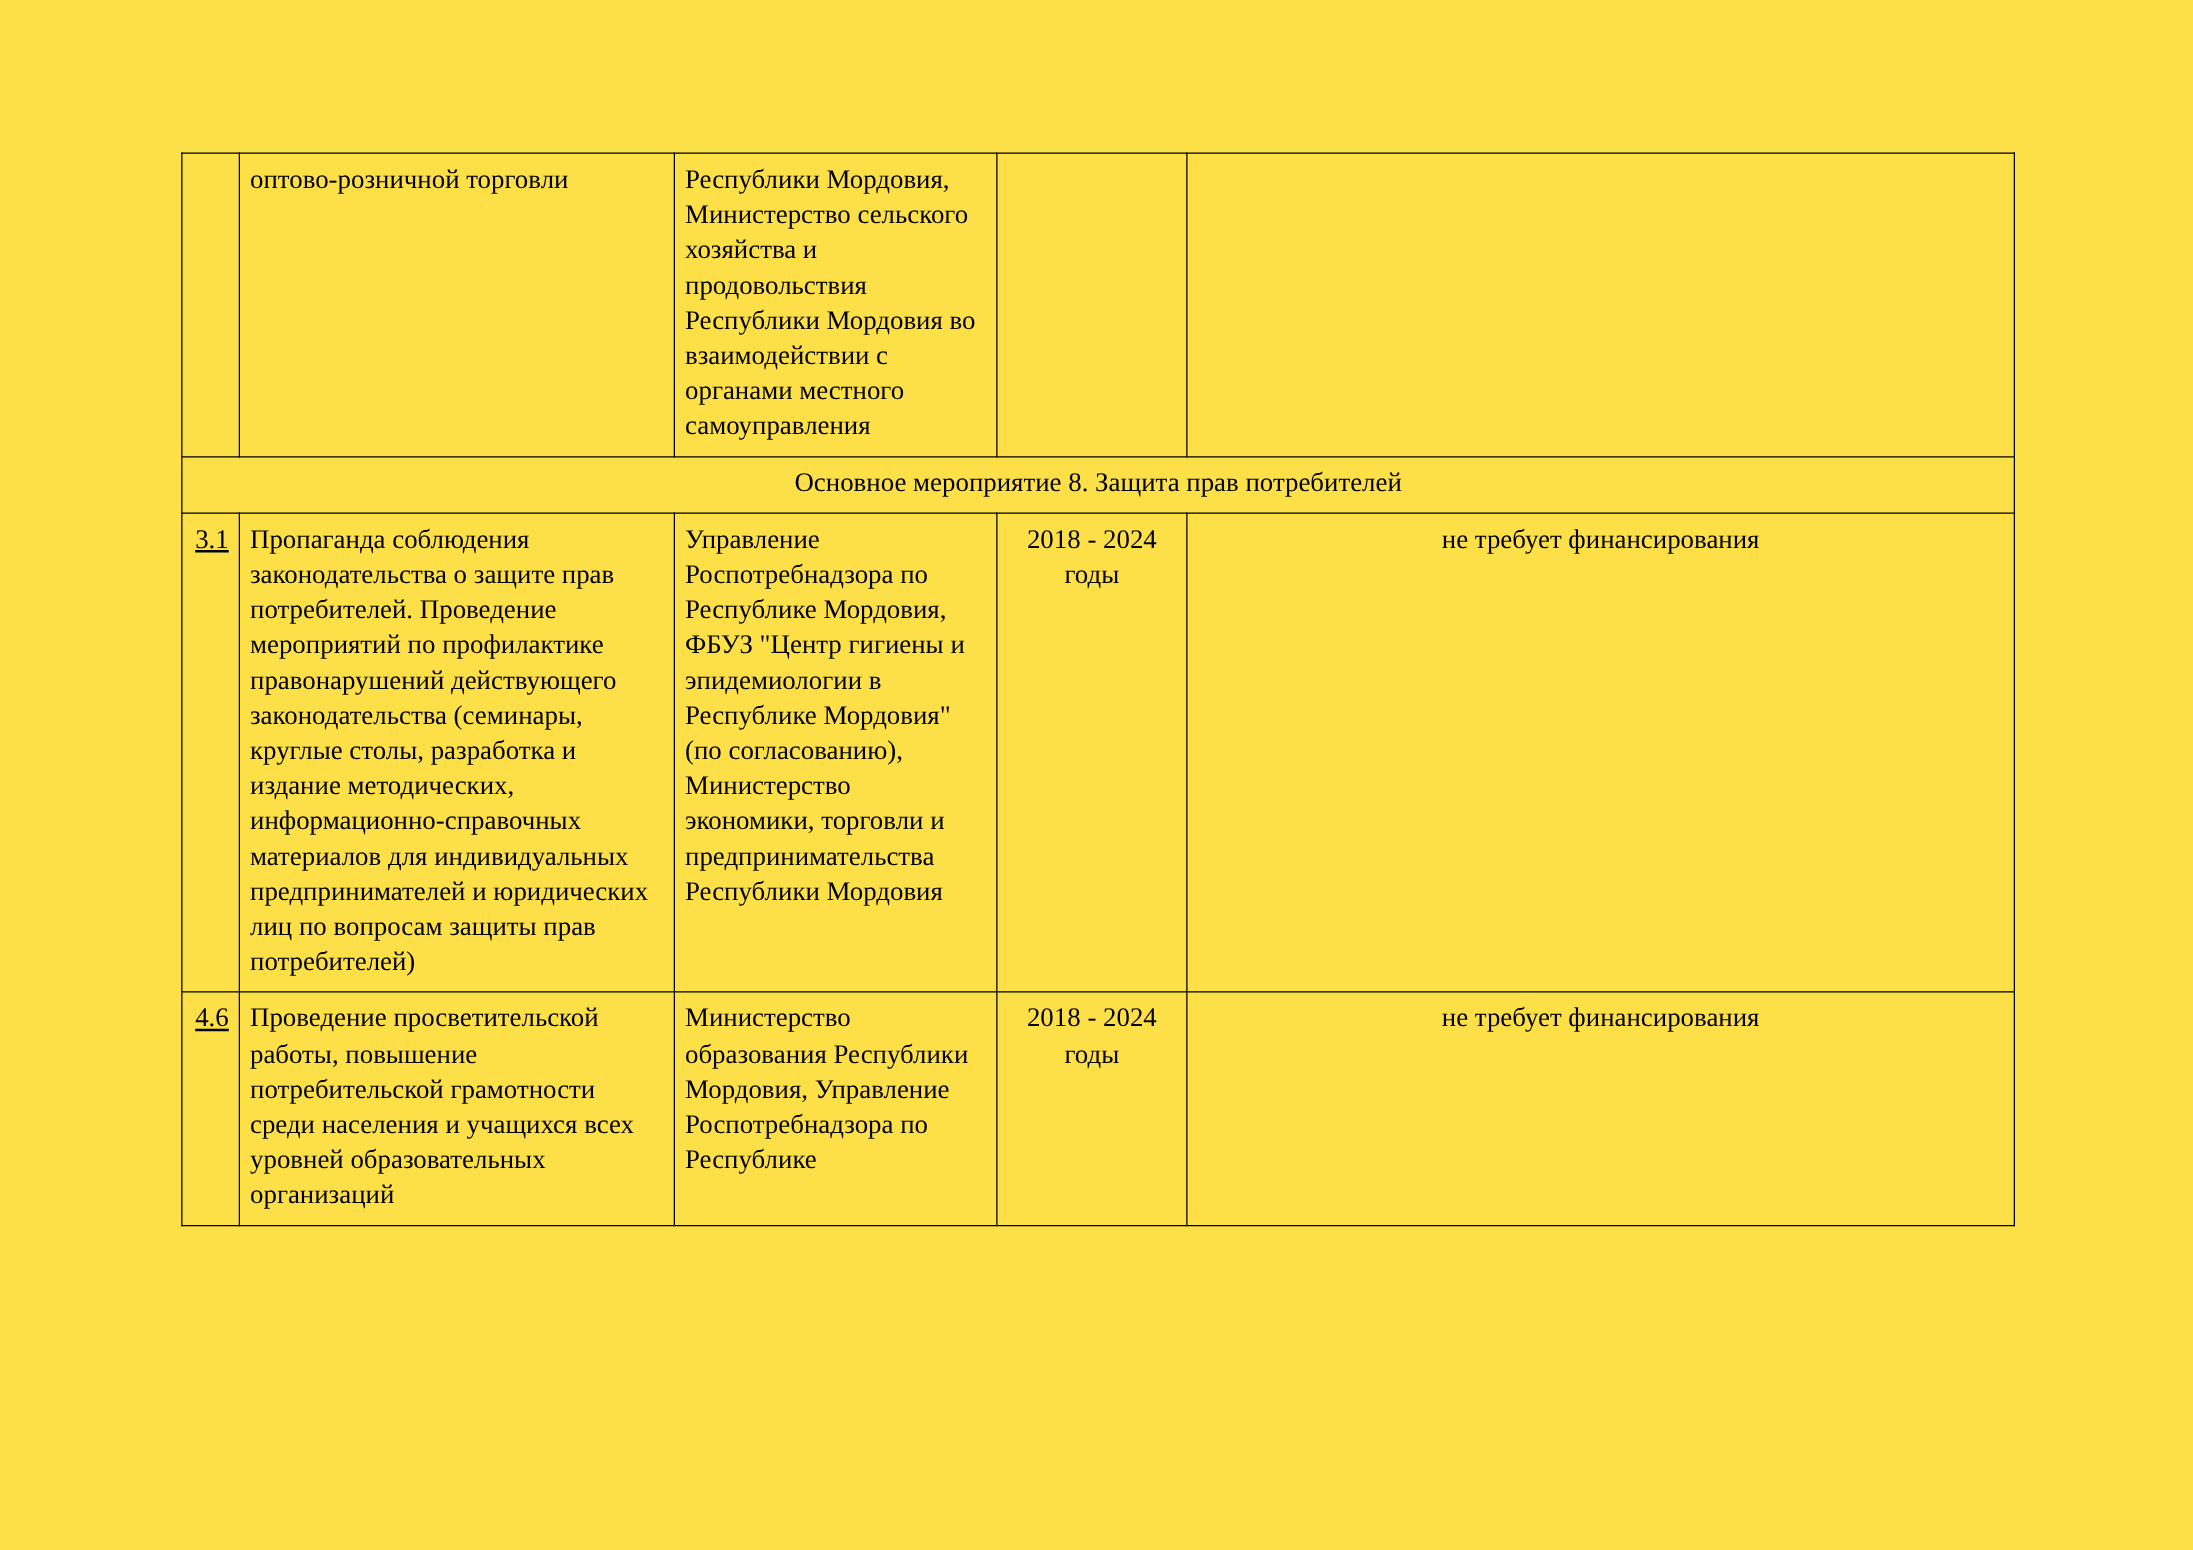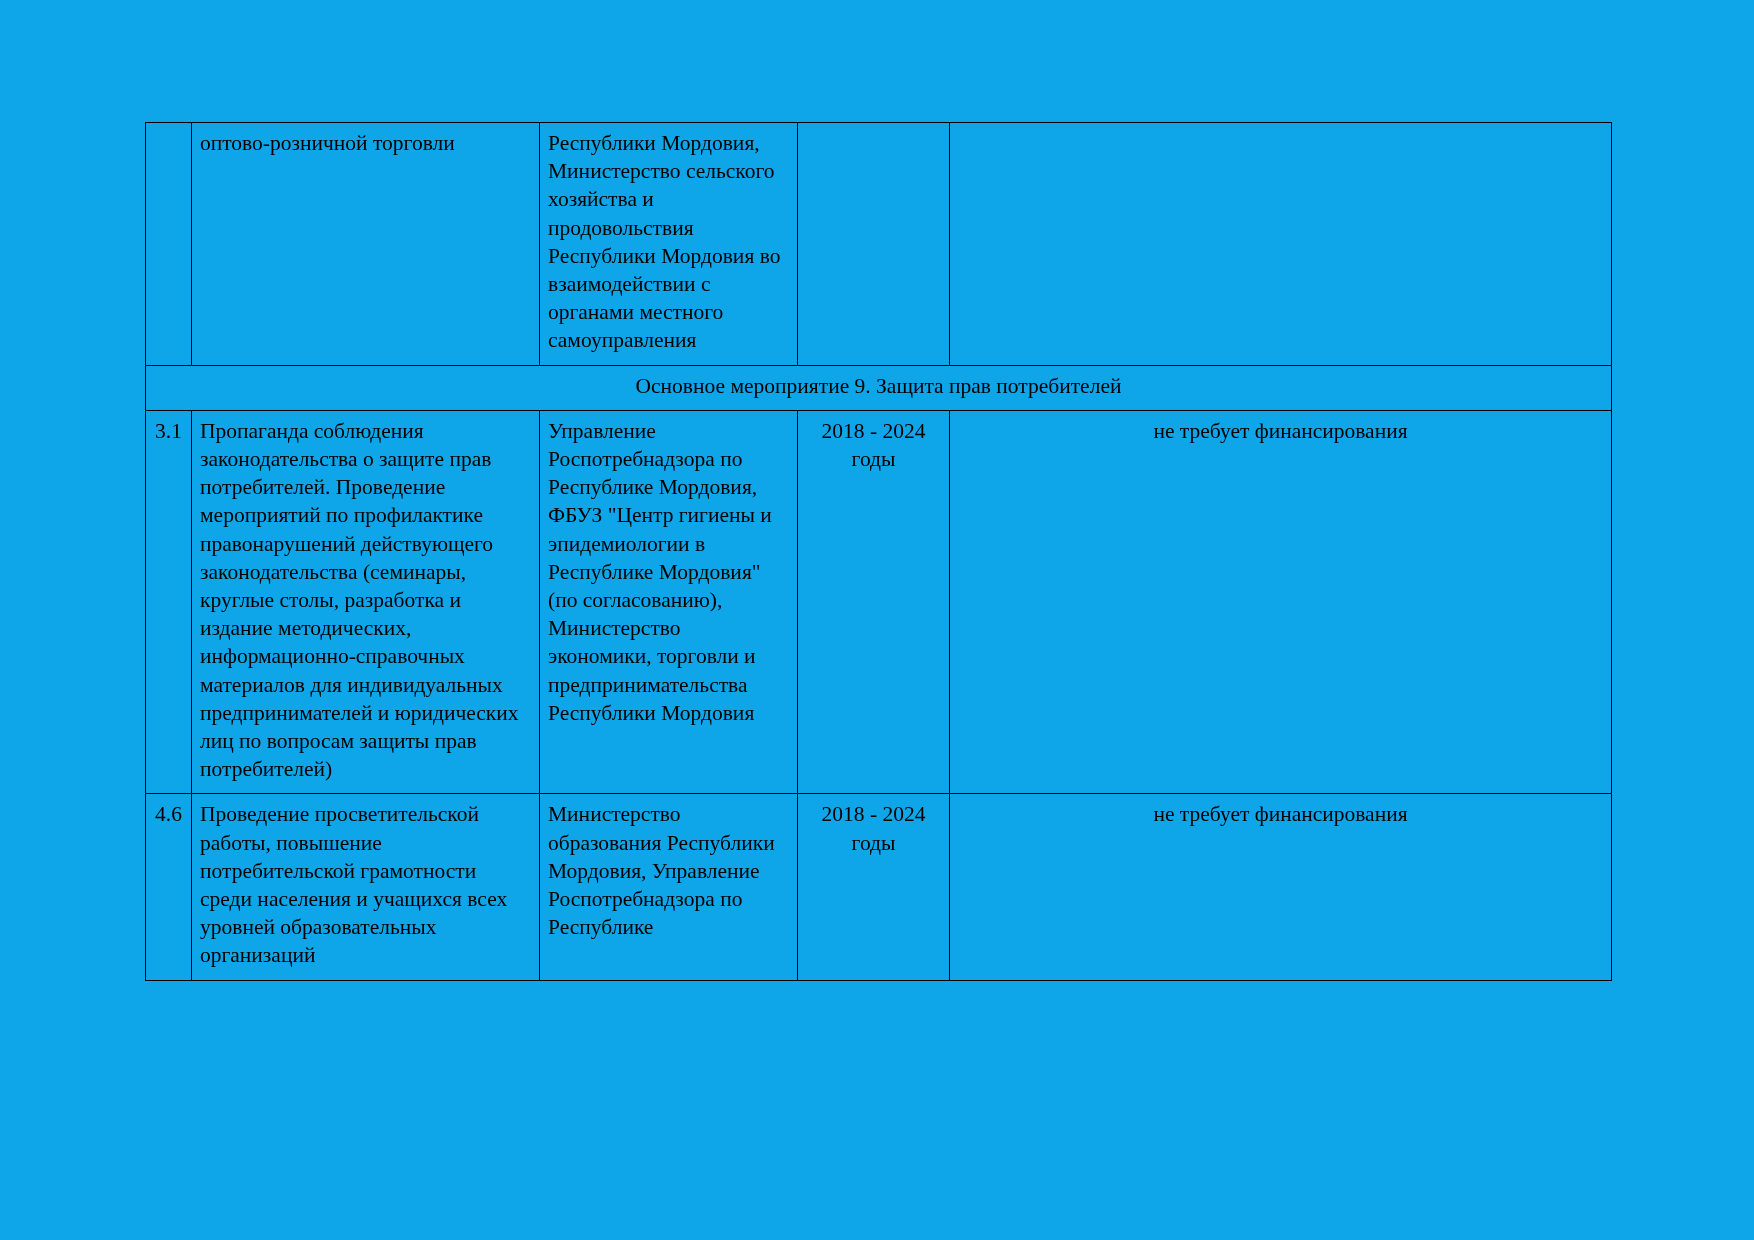--- a/index.html
+++ b/index.html
@@ -11,21 +11,21 @@
     width: 1754px;
     height: 1240px;
     font-family: "Liberation Serif", serif;
     color: #000000;
     overflow: hidden;
   }
   .page {
     position: relative;
     width: 1754px;
     height: 1240px;
-    background: #0ea5e9;
+    background: #fde047;
     box-sizing: border-box;
   }
   .table-wrap {
     position: absolute;
     left: 145px;
     top: 122px;
     width: 1466px;
   }
   table.doc-table {
     border-collapse: collapse;
@@ -40,23 +40,24 @@
     line-height: 28.2px;
     font-family: "Liberation Serif", serif;
   }
   col.c-num { width: 46px; }
   col.c-act { width: 348px; }
   col.c-org { width: 258px; }
   col.c-term { width: 152px; }
   col.c-fin { width: 662px; }
 
   td.num {
-    text-align: center;
+    text-align: right;
     padding-left: 2px;
     padding-right: 2px;
+    text-decoration: underline;
   }
   td.term {
     text-align: center;
   }
   td.fin {
     text-align: center;
     margin-top: 24px;
   }
   td.section-row {
     text-align: center;
@@ -96,21 +97,21 @@
             </td>
           <td class="term">
               <span class="cell-text"></span>
             </td>
           <td class="fin">
               <span class="cell-text"></span>
             </td>
         </tr>
         <tr>
           <td class="section-row" colspan="5">
-              <span class="cell-text">Основное мероприятие 9. Защита прав потребителей</span>
+              <span class="cell-text">Основное мероприятие 8. Защита прав потребителей</span>
             </td>
         </tr>
         <tr>
           <td class="num">
               <span class="cell-text">3.1</span>
             </td>
           <td class="activity">
               <span class="cell-text">Пропаганда соблюдения законодательства о защите прав потребителей. Проведение мероприятий по профилактике правонарушений действующего законодательства (семинары, круглые столы, разработка и издание методических, информационно-справочных материалов для индивидуальных предпринимателей и юридических лиц по вопросам защиты прав потребителей)</span>
             </td>
           <td class="org">

